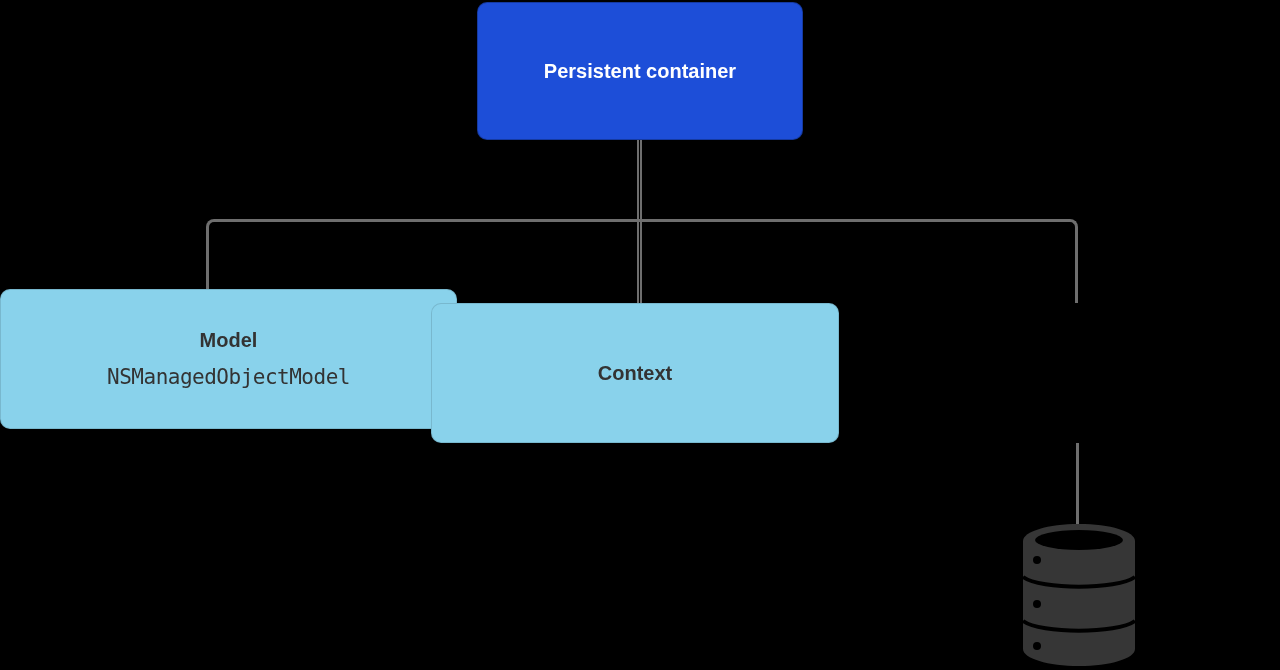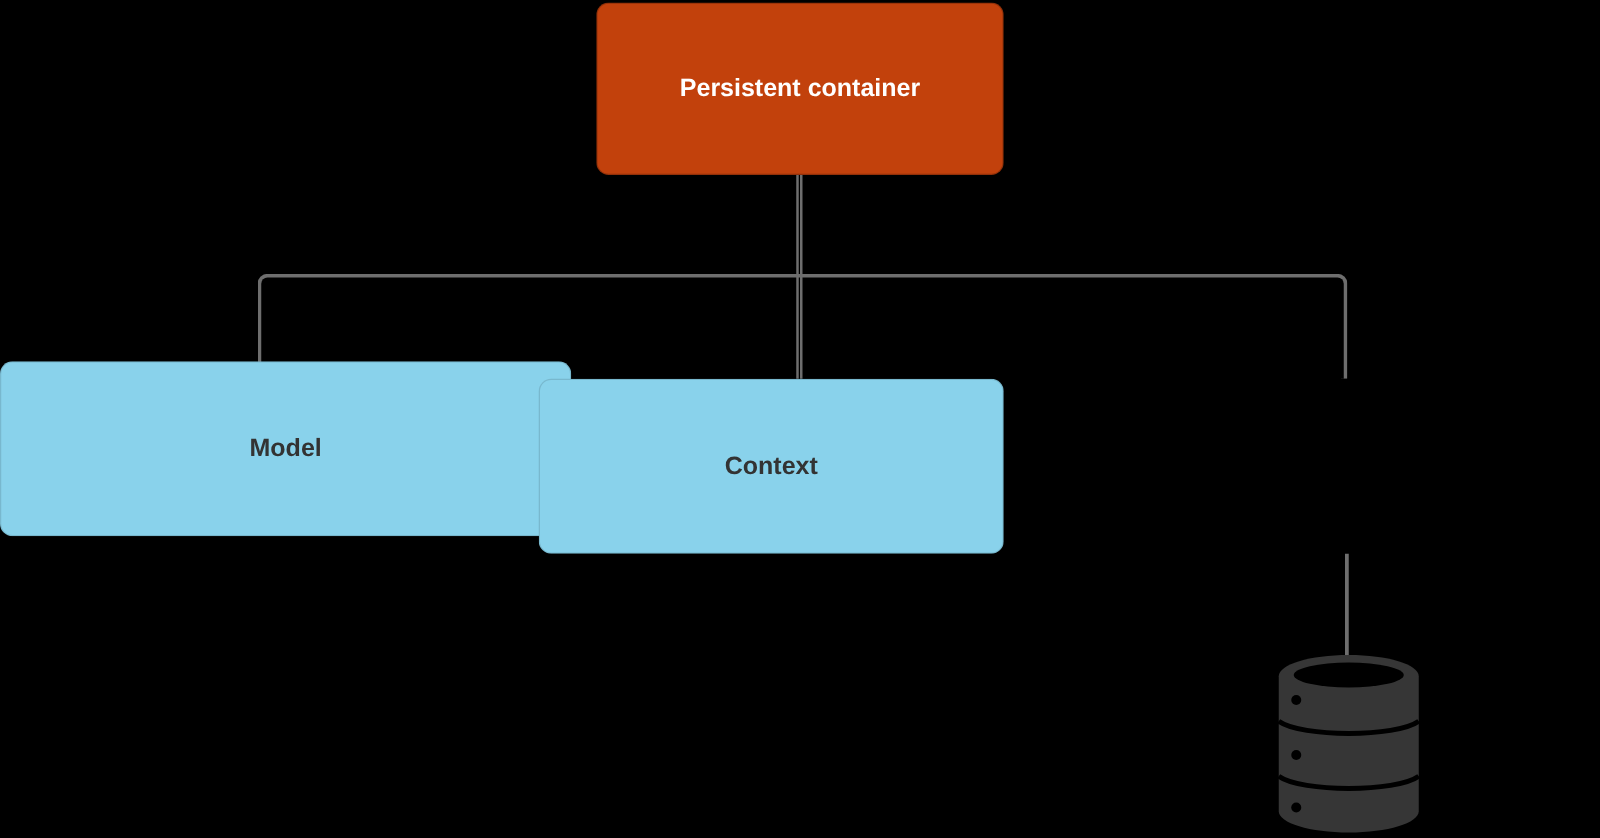--- a/index.html
+++ b/index.html
@@ -20,21 +20,21 @@
     display: flex;
     flex-direction: column;
     align-items: center;
     justify-content: center;
     gap: 13px;
     border-radius: 10px;
     box-sizing: border-box;
     text-align: center;
   }
   .node.primary {
-    background: #c2410c;
+    background: #1d4ed8;
     border: 1px solid rgba(0,0,0,0.25);
   }
   .node.secondary {
     background: #89D2EB;
     border: 1px solid rgba(0,0,0,0.12);
   }
   .node-title {
     font-family: "Liberation Sans", sans-serif;
     font-weight: 700;
     font-size: 20px;
@@ -79,21 +79,21 @@
     left: 1076px;
     top: 443px;
     width: 3px;
     height: 84px;
     background: #6E6E6E;
   }
 
   
   #node-persistent-container { left: 477px; top: 2px;   width: 326px; height: 138px; }
   #node-model               { left: 0px;   top: 289px; width: 457px; height: 140px; }
-  #node-context             { left: 431px; top: 303px; width: 372px; height: 140px; }
+  #node-context             { left: 431px; top: 303px; width: 408px; height: 140px; }
   #node-store-coordinator   { left: 862px; top: 303px; width: 418px; height: 140px; }
 
   .db-icon {
     position: absolute;
     left: 1021px;
     top: 523px;
     width: 116px;
     height: 144px;
   }
 </style>
@@ -107,20 +107,21 @@
   <div class="conn-branch"></div>
 
   <div class="conn-store-db"></div>
 
   <div class="node primary" id="node-persistent-container">
     <div class="node-title">Persistent container</div>
   </div>
 
   <div class="node secondary" id="node-model">
     <div class="node-title">Model</div>
+    <div class="node-class">NSManagedObjectModel</div>
   </div>
 
   <div class="node secondary" id="node-context">
     <div class="node-title">Context</div>
   </div>
 
 
   <svg class="db-icon" viewBox="0 0 116 144" aria-hidden="true">
 
     <path d="M2 18 C2 8.5 27 1 58 1 C89 1 114 8.5 114 18 L114 126 C114 135.5 89 143 58 143 C27 143 2 135.5 2 126 Z" fill="#363636"></path>

